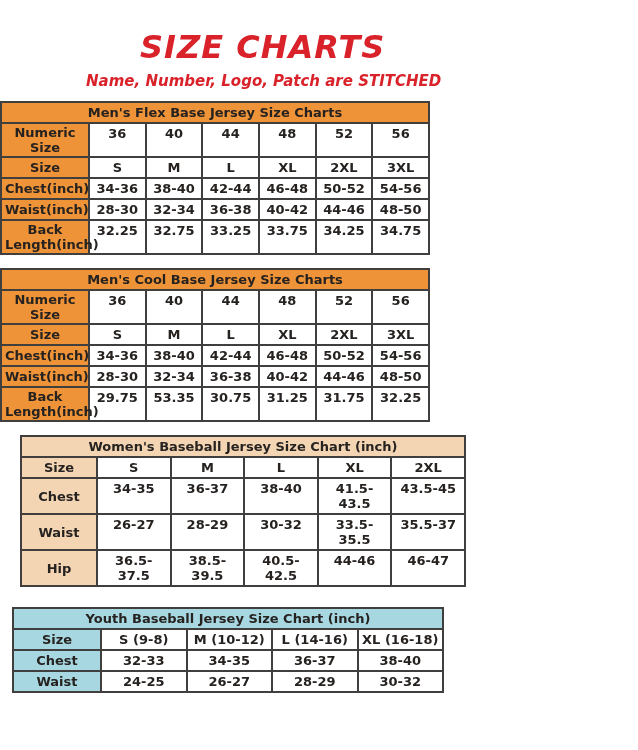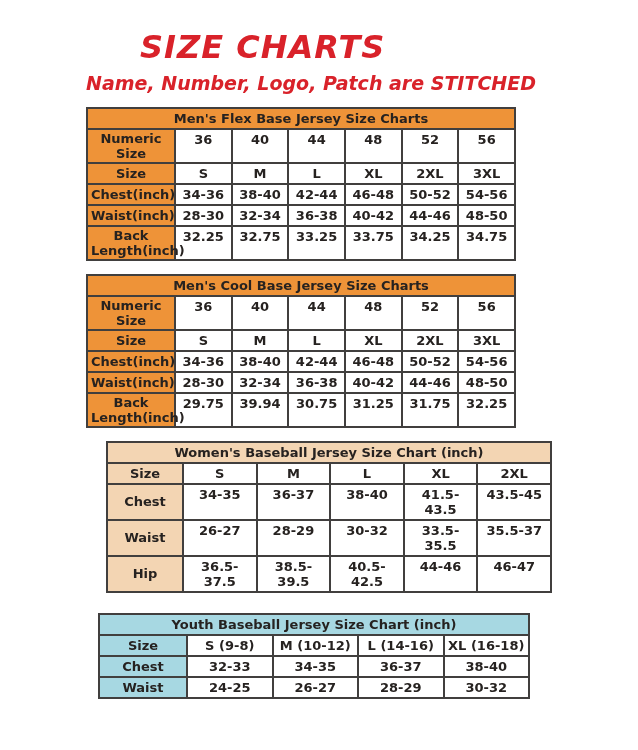--- a/index.html
+++ b/index.html
@@ -27,28 +27,27 @@
     margin: 30px 0 6px 140px;
     font-size: 32px;
     line-height: 1.1;
     font-weight: bold;
     font-style: italic;
     color: var(--title_red);
     letter-spacing: 1px;
   }
   .page-subtitle {
     margin: 0 0 10px 86px;
-    font-size: 19px;
+    font-size: 15px;
     line-height: 1.35;
     font-weight: bold;
     font-style: italic;
     color: var(--title_red);
   }
   .tables-wrap {
-    padding-left: 86px;
   }
   table.size-table {
     border-collapse: collapse;
     table-layout: fixed;
     color: var(--text_dark);
     font-weight: bold;
     background: #ffffff;
   }
   table.size-table th, table.size-table td {
     border: 2px solid var(--border_dark);
@@ -204,21 +203,21 @@
             <td>28-30</td>
             <td>32-34</td>
             <td>36-38</td>
             <td>40-42</td>
             <td>44-46</td>
             <td>48-50</td>
           </tr>
           <tr>
             <th class="row-label">Back Length(inch)</th>
             <td>29.75</td>
-            <td>39.94</td>
+            <td>53.35</td>
             <td>30.75</td>
             <td>31.25</td>
             <td>31.75</td>
             <td>32.25</td>
           </tr>
         </tbody>
       </table>
       <table class="size-table theme-peach cols-6 t-womens-baseball">
         <colgroup>
           <col class="label-col">

